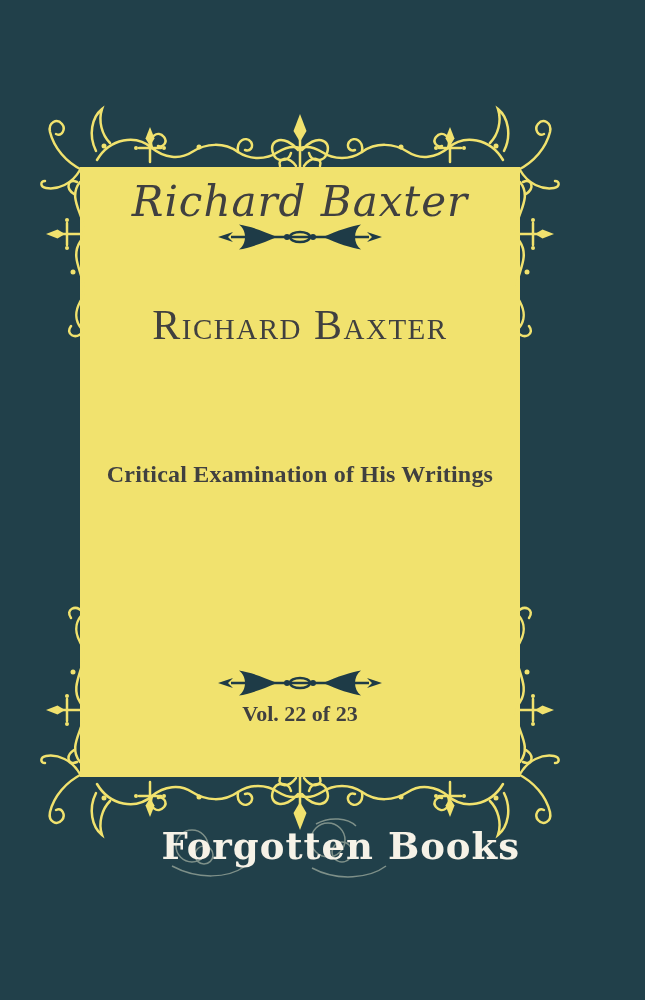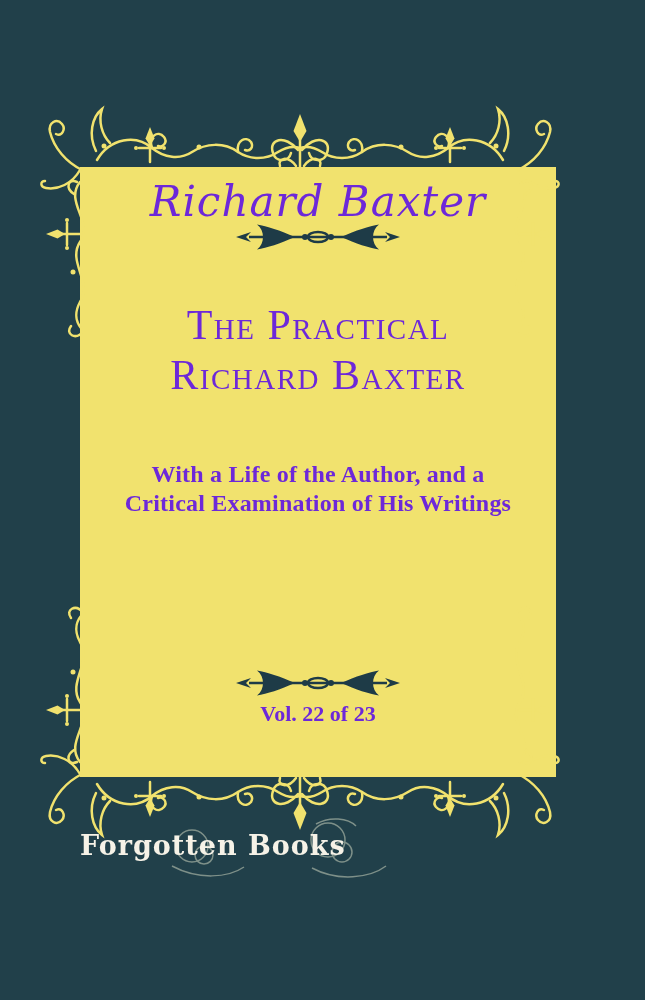--- a/index.html
+++ b/index.html
@@ -2,22 +2,22 @@
 <html><head>
 <meta charset="utf-8">
 <style>
   html,body{margin:0;padding:0;}
   body{
     width:645px;height:1000px;position:relative;overflow:hidden;
     background:#21404a;
     font-family:"Liberation Serif",serif;
   }
   .cover{
-    position:absolute;left:80px;top:167px;width:476px;height:610px;
-    background:#f1e26e;color:#6d28d9;
+    position:absolute;left:80px;top:167px;width:440px;height:610px;
+    background:#f1e26e;color:#404040;
   }
   .frame-svg{position:absolute;left:0;top:0;pointer-events:none;}
   .frame-svg .s{stroke:#f1e26e;stroke-width:2.5;fill:none;stroke-linecap:round;}
   .frame-svg .f{fill:#f1e26e;stroke:none;}
   .author{
     position:absolute;top:10px;left:0;width:100%;text-align:center;
     font-family:"DejaVu Serif",serif;font-style:italic;
     font-size:42px;line-height:50px;letter-spacing:1px;
   }
   .divider{position:absolute;left:50%;transform:translateX(-50%);}
@@ -32,23 +32,23 @@
     position:absolute;top:293px;left:0;width:100%;text-align:center;
     font-weight:bold;font-size:24px;line-height:29px;letter-spacing:0.2px;
   }
   .subtitle div{white-space:nowrap;}
   .volume{
     position:absolute;top:530px;left:0;width:100%;text-align:center;
     font-weight:bold;font-size:22px;line-height:34px;
   }
   .logo-flourish{position:absolute;left:80px;top:810px;}
   .publisher{
-    position:absolute;left:80px;top:826px;width:440px;text-align:left;
+    position:absolute;left:80px;top:826px;width:440px;text-align:right;
     color:#f6f2e7;font-family:"DejaVu Serif",serif;font-weight:bold;
-    font-size:27px;line-height:40px;letter-spacing:1px;
+    font-size:37px;line-height:40px;letter-spacing:1px;
   }
 </style>
 </head>
 <body>
 
 <div class="cover">
 
   <div class="author">Richard Baxter</div>
 
   <svg class="divider d1" width="170" height="28" viewBox="0 0 170 28">
@@ -58,26 +58,24 @@
       <path d="M167,14 L152,9 L157,14 L152,19 Z"></path>
       <path d="M62,14 C47,7.5 34,3 24,1.5 C32,7 32,21 24,26.5 C34,25 47,20.5 62,14 Z"></path>
       <path d="M108,14 C123,7.5 136,3 146,1.5 C138,7 138,21 146,26.5 C136,25 123,20.5 108,14 Z"></path>
       <circle cx="72" cy="14" r="3"></circle>
       <circle cx="98" cy="14" r="3"></circle>
       <ellipse cx="85" cy="14" rx="10" ry="5" fill="none" stroke="#1e3b47" stroke-width="2.5"></ellipse>
     </g>
   </svg>
 
   <div class="title">
-    <div>The Practical</div>
     <div>Richard Baxter</div>
   </div>
 
   <div class="subtitle">
-    <div>With a Life of the Author, and a</div>
     <div>Critical Examination of His Writings</div>
   </div>
 
   <svg class="divider d2" width="170" height="28" viewBox="0 0 170 28">
     <g fill="#1e3b47">
       <line x1="16" y1="14" x2="154" y2="14" stroke="#1e3b47" stroke-width="2.5"></line>
       <path d="M3,14 L18,9 L13,14 L18,19 Z"></path>
       <path d="M167,14 L152,9 L157,14 L152,19 Z"></path>
       <path d="M62,14 C47,7.5 34,3 24,1.5 C32,7 32,21 24,26.5 C34,25 47,20.5 62,14 Z"></path>
       <path d="M108,14 C123,7.5 136,3 146,1.5 C138,7 138,21 146,26.5 C136,25 123,20.5 108,14 Z"></path>

